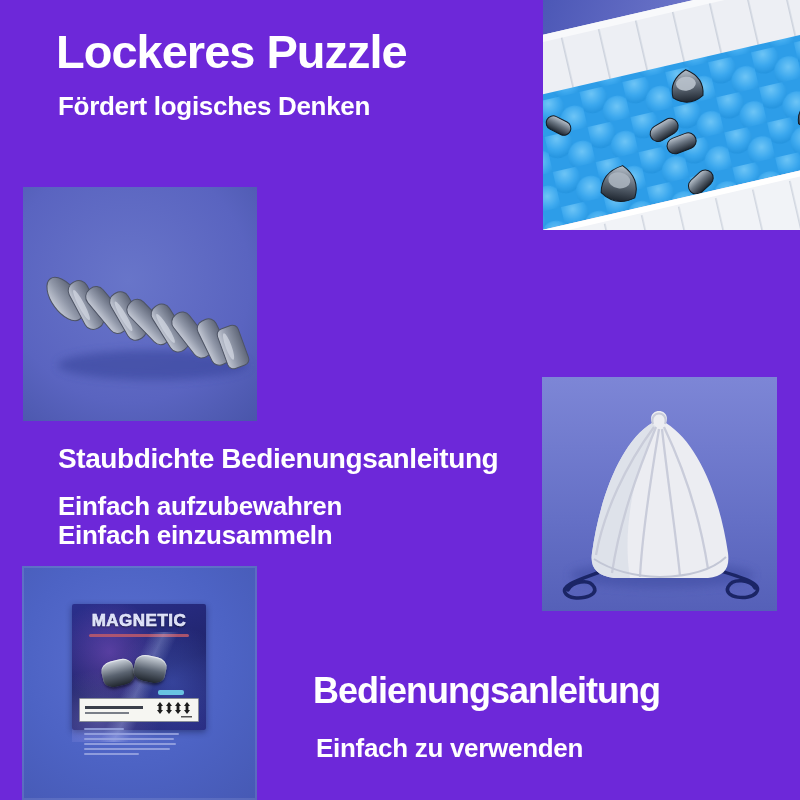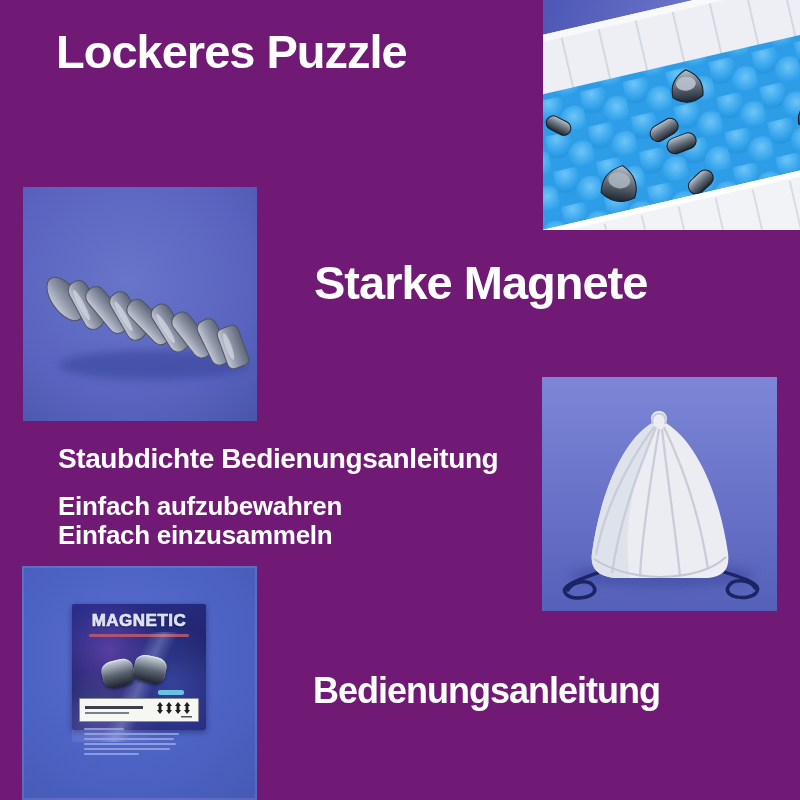--- a/index.html
+++ b/index.html
@@ -1,19 +1,19 @@
 <!DOCTYPE html>
 <html><head>
 <meta charset="utf-8">
 <style>
   html,body{margin:0;padding:0;}
   .canvas{
     position:relative;
     width:800px;height:800px;
-    background:#701a75;
+    background:#6d28d9;
     overflow:hidden;
     font-family:"Liberation Sans", sans-serif;
     color:#ffffff;
   }
   .h-big{
     position:absolute;
     font-weight:800;
     font-size:47px;
     letter-spacing:-1px;
     line-height:1.05;
@@ -90,20 +90,21 @@
   }
   .strip-text .tl1{width:58px;height:3px;background:#3a3f4a;margin-bottom:3px;}
   .strip-text .tl2{width:44px;height:2px;background:#7a7f88;}
 </style>
 </head>
 <body>
 
 <div class="canvas">
 
   <div class="h-big" style="left:56px;top:27px;">Lockeres Puzzle</div>
+  <div class="sub" style="left:58px;top:92px;">Fördert logisches Denken</div>
 
   <div class="photo" style="left:543px;top:0;width:257px;height:230px;">
     <svg width="257" height="230" viewBox="0 0 257 230">
       <defs>
         <linearGradient id="pb-bg" x1="0" y1="0" x2="1" y2="0.35">
           <stop offset="0" stop-color="#4c57b6"></stop>
             <stop offset="1" stop-color="#8890da"></stop>
         </linearGradient>
         <radialGradient id="bump" cx="0.5" cy="0.35" r="0.7">
           <stop offset="0" stop-color="#6ec5f6"></stop>
@@ -213,21 +214,20 @@
             <rect x="-10" y="-24" width="20" height="48" rx="8" fill="url(#mg)"></rect>
           </g>
         <g transform="translate(210,160) rotate(-20)">
             <rect x="-11" y="-21" width="22" height="42" rx="6" fill="url(#mg)"></rect>
             <ellipse cx="-4" cy="-2" rx="3" ry="14" fill="#ced3de" opacity="0.8" stroke="none"></ellipse>
           </g>
       </g>
     </svg>
   </div>
 
-  <div class="h-big" style="left:314px;top:258px;">Starke Magnete</div>
 
   <div class="h-mid" style="left:58px;top:443px;">Staubdichte Bedienungsanleitung</div>
   <div class="sub" style="left:58px;top:521px;">Einfach einzusammeln</div>
   <div class="sub" style="left:58px;top:492px;">Einfach aufzubewahren</div>
 
   <div class="photo ph-border" style="left:542px;top:377px;width:235px;height:234px;">
     <svg width="235" height="234" viewBox="0 0 235 234">
       <defs>
         <linearGradient id="bg3" x1="0" y1="0" x2="0" y2="1">
           <stop offset="0" stop-color="#7d86d6"></stop>
@@ -294,14 +294,15 @@
             <path d="M21,0 L24,4 L22.4,4 L22.4,8 L24,8 L21,12 L18,8 L19.6,8 L19.6,4 L18,4 Z"></path>
             <path d="M30,0 L33,4 L31.4,4 L31.4,8 L33,8 L30,12 L27,8 L28.6,8 L28.6,4 L27,4 Z"></path>
           </g>
           <rect x="24" y="14" width="11" height="1.5" fill="#555"></rect>
         </svg>
       </div>
     </div>
   </div>
 
   <div class="h-big" style="left:313px;top:672px;font-size:36px;">Bedienungsanleitung</div>
+  <div class="sub" style="left:316px;top:734px;">Einfach zu verwenden</div>
 
 </div>
 
 </body></html>

